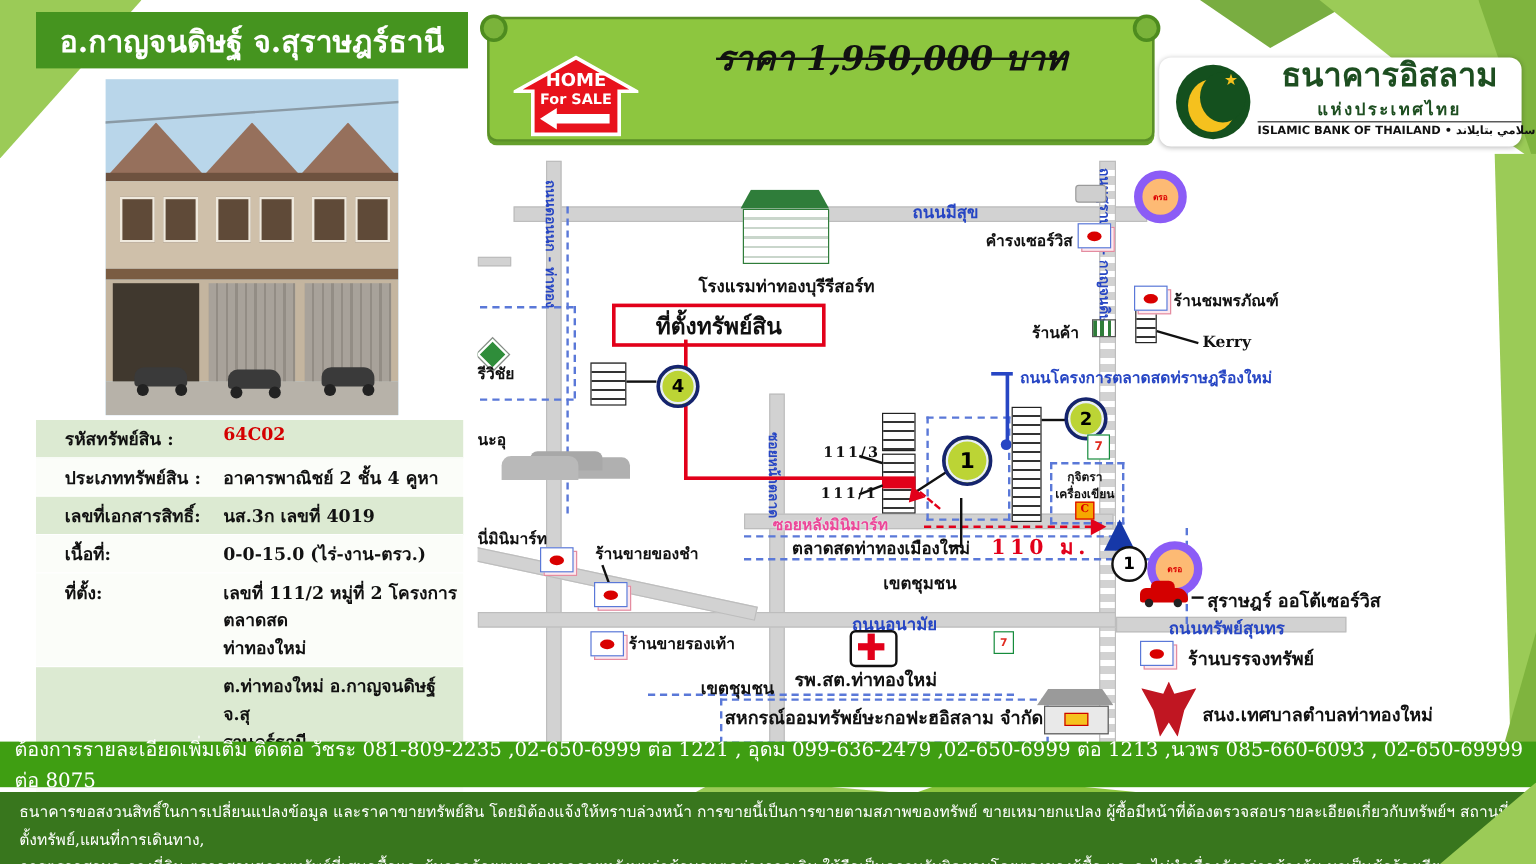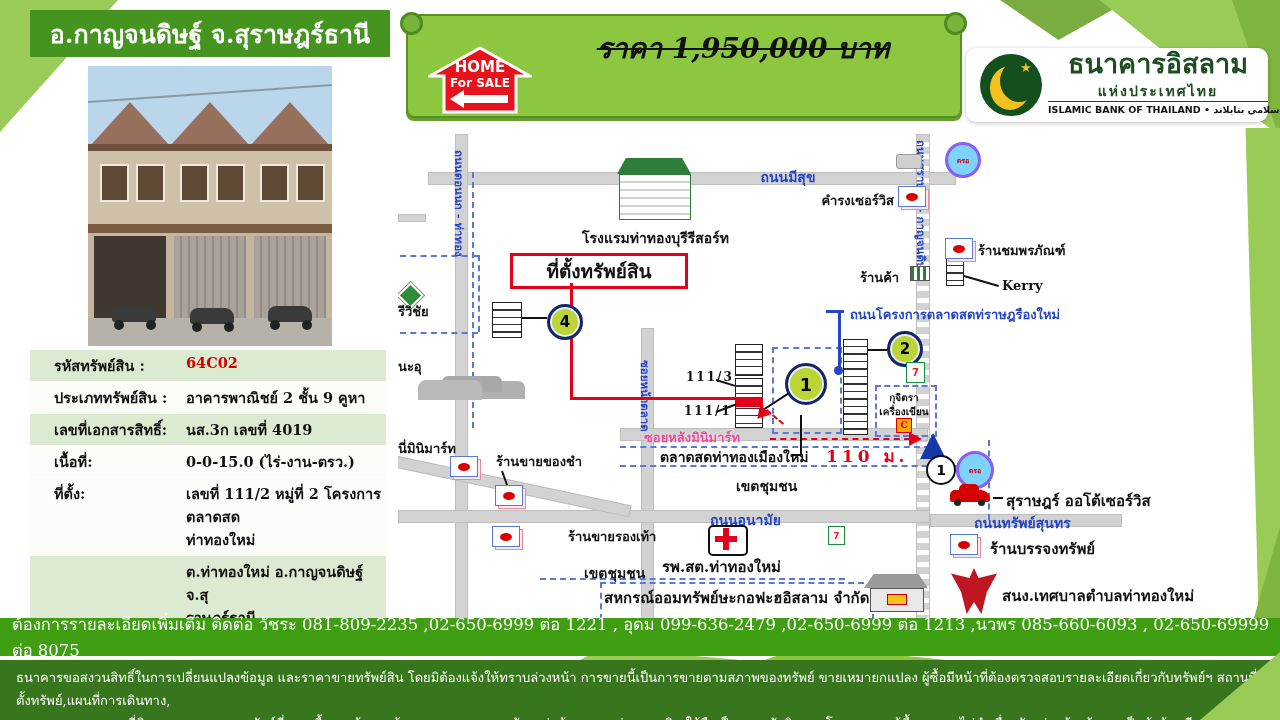--- a/index.html
+++ b/index.html
@@ -108,21 +108,21 @@
   .shop-ic .sh{position:absolute;left:3px;top:3px;width:26px;height:19px;border:1px solid #e48ca0;background:#fde8ee;}
   .shop-ic .bx{position:absolute;left:0;top:0;width:26px;height:19px;border:1px solid #5a78d8;background:#fff;
       display:flex;align-items:center;justify-content:center;}
   .shop-ic .dot{width:12px;height:8px;border-radius:50%;background:#d90000;}
   .prop-box{position:absolute;border:3px solid #e2001a;background:#fff;display:flex;align-items:center;
       justify-content:center;font-size:19px;font-weight:bold;color:#111;}
   .redline{position:absolute;background:#e2001a;}
   .rdash{position:absolute;border-top:2.5px dashed #e2001a;}
   .seven{position:absolute;background:#fff;border:1px solid #168c3c;display:flex;align-items:center;
       justify-content:center;color:#e02b20;font-weight:bold;font-family:"DejaVu Sans",sans-serif;}
-  .tro{position:absolute;border-radius:50%;background:#7dd3fc;border:3px solid #8b5cf6;
+  .tro{position:absolute;border-radius:50%;background:#fdba74;border:7px solid #8b5cf6;
       display:flex;align-items:center;justify-content:center;color:#d00;font-weight:bold;font-size:7px;}
   .hosp{position:absolute;width:36px;height:27px;background:#fff;border:2px solid #111;border-radius:5px;}
   .hosp .h{position:absolute;left:5px;top:9px;width:22px;height:6px;background:#e2001a;}
   .hosp .v{position:absolute;left:13px;top:1px;width:6px;height:22px;background:#e2001a;}
 </style>
 </head>
 <body>
 
 <div class="page">
 
@@ -191,21 +191,21 @@
     <div class="abs bike-wheel" style="left:214px;top:254px;"></div>
   </div>
 
   <div class="abs ptable">
     <div class="prow bg-g">
       <div class="lbl">รหัสทรัพย์สิน :</div>
       <div class="val val-red">64C02</div>
     </div>
     <div class="prow bg-w">
       <div class="lbl">ประเภททรัพย์สิน :</div>
-      <div class="val">อาคารพาณิชย์ 2 ชั้น 9 คูหา</div>
+      <div class="val">อาคารพาณิชย์ 2 ชั้น 4 คูหา</div>
     </div>
     <div class="prow bg-g">
       <div class="lbl">เลขที่เอกสารสิทธิ์:</div>
       <div class="val">นส.3ก เลขที่ 4019</div>
     </div>
     <div class="prow bg-w">
       <div class="lbl">เนื้อที่:</div>
       <div class="val">0-0-15.0 (ไร่-งาน-ตรว.)</div>
     </div>
     <div class="prow bg-w">
@@ -354,21 +354,21 @@
         <div class="bx">
           <div class="dot"></div>
         </div>
       </div>
     <div class="shop-ic" style="left:94px;top:398px;">
         <div class="sh"></div>
         <div class="bx">
           <div class="dot"></div>
         </div>
       </div>
-    <div class="mlbl" style="left:140px;top:398px;padding-left:30px;">ร้านขายรองเท้า</div>
+    <div class="mlbl" style="left:126px;top:398px;">ร้านขายรองเท้า</div>
 
     <div class="hosp" style="left:310px;top:397px;">
         <div class="h"></div>
         <div class="v"></div>
       </div>
     <div class="mlbl mlbl-big" style="left:264px;top:427px;">รพ.สต.ท่าทองใหม่</div>
     <div class="seven" style="left:430px;top:398px;width:15px;height:17px;font-size:9px;">7</div>
 
     <div class="mlbl mlbl-big" style="left:206px;top:458px;">สหกรณ์ออมทรัพย์ษะกอฟะฮอิสลาม จำกัด</div>
     <div style="position:absolute;left:466px;top:446px;width:64px;height:14px;background:#9a9a9a;clip-path:polygon(15% 0,85% 0,100% 100%,0 100%);"></div>

